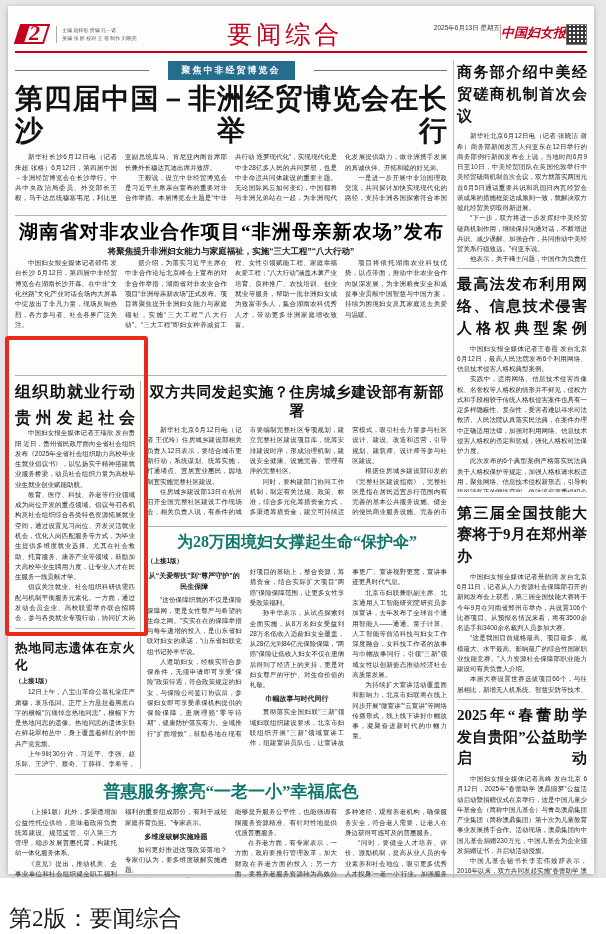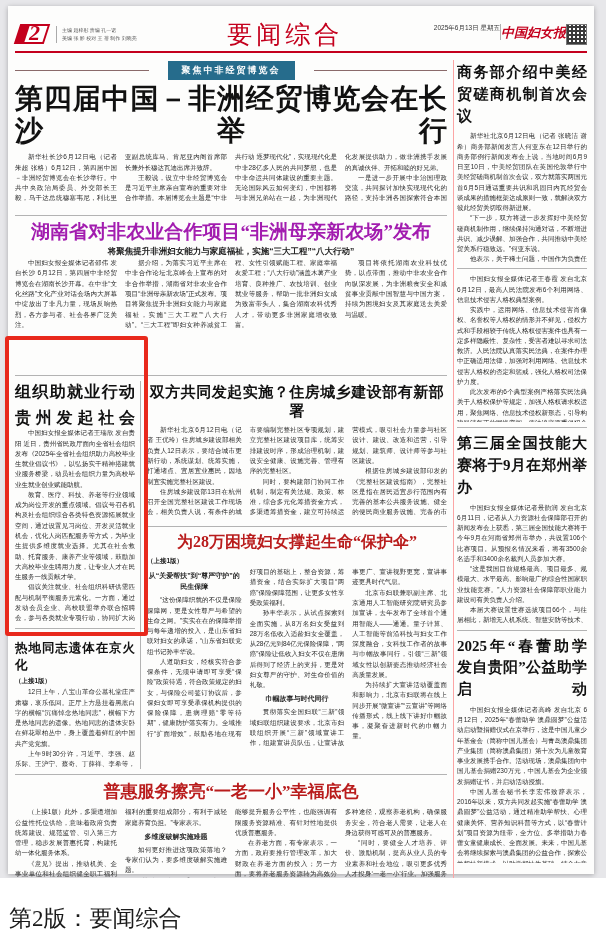--- a/index.html
+++ b/index.html
@@ -43,23 +43,23 @@
   .h-rule{height:1px;background:#b3b3b3;margin:5px 0}
   .row{display:flex}
   .mini-col{width:120px;flex:0 0 auto;padding-right:5px}
   .mini-div{width:1px;background:#b3b3b3}
   .center-col{flex:1;padding-left:6px;min-width:0}
   
   .serif{font-family:"Liberation Serif","DejaVu Serif",serif}
   .headline-xl{font-size:28px;font-weight:900;line-height:1.15;
     text-align:justify;text-align-last:justify;margin:3px 0 5px;color:#111}
   .headline-l{font-size:19px;font-weight:900;line-height:1.2;
-    text-align:justify;text-align-last:justify;margin:2px 16px;color:#a21caf}
+    text-align:justify;text-align-last:justify;margin:2px 4px;color:#000000}
   .headline-m{font-size:15px;font-weight:900;text-align:center;letter-spacing:.5px;margin:2px 0 4px;color:#111}
-  .headline-m2{font-size:16px;font-weight:900;text-align:center;margin:2px 0 4px;color:#b91c1c}
+  .headline-m2{font-size:16px;font-weight:900;text-align:center;margin:2px 0 4px;color:#0f766e}
   .mini-headline{font-size:16px;font-weight:900;line-height:1.35;
     text-align:justify;text-align-last:justify;color:#111}
   .mini-headline-sm{font-size:12.5px;font-weight:900;text-align:justify;text-align-last:justify;color:#111;margin:11px 0 3px}
   .rail-headline{font-size:15px;font-weight:900;line-height:1.45;
     text-align:justify;text-align-last:justify;color:#111;margin:2px 0 4px}
   .subhead{font-size:8.5px;font-weight:bold;text-align:center;margin:0 0;color:#222}
   .cont-label{font-size:6.5px;font-weight:bold;margin:1px 0;color:#222}
   
   .kicker-row{display:flex;align-items:center;gap:19px;margin:1px 0 2px}
   .kicker-rule{flex:1;height:1px;background:#8a6a6a}
@@ -217,20 +217,21 @@
         <div class="rail-headline serif">商务部介绍中美经贸磋商机制首次会议</div>
         <div class="body-text h-mof">
             <p>新华社北京6月12日电（记者 张晓洁 谢希）商务部新闻发言人何亚东在12日举行的商务部例行新闻发布会上说，当地时间6月9日至10日，中美经贸团队在英国伦敦举行中美经贸磋商机制首次会议，双方就落实两国元首6月5日通话重要共识和巩固日内瓦经贸会谈成果的措施框架达成原则一致，就解决双方彼此经贸关切取得新进展。</p>
             <p>“下一步，双方将进一步发挥好中美经贸磋商机制作用，继续保持沟通对话，不断增进共识、减少误解、加强合作，共同推动中美经贸关系行稳致远。”何亚东说。</p>
             <p>他表示，关于稀土问题，中国作为负责任的大国，充分考虑各国在民用领域的合理需求与关切，依法依规对稀土相关物项出口许可申请进行审查，已经依法批准一定数量的合规申请，并将持续加强合规申请的审批工作。</p>
           </div>
       </div>
       <div class="h-rule"></div>
 
       <div>
+        <div class="rail-headline serif">最高法发布利用网络、信息技术侵害人格权典型案例</div>
         <div class="body-text h-court">
             <p>中国妇女报全媒体记者王春霞 发自北京 6月12日，最高人民法院发布6个利用网络、信息技术侵害人格权典型案例。</p>
             <p>实践中，运用网络、信息技术侵害肖像权、名誉权等人格权的情形并不鲜见，侵权方式和手段相较于传统人格权侵害案件也具有一定多样隐蔽性、复杂性，受害者难以寻求司法救济。人民法院认真落实民法典，在案件办理中正确适用法律，加强对利用网络、信息技术侵害人格权的否定和惩戒，强化人格权司法保护力度。</p>
             <p>此次发布的6个典型案例严格落实民法典关于人格权保护等规定，加强人格权请求权运用，聚焦网络、信息技术侵权新形态，引导构建风清气正的网络空间，依法追究严重侵犯个人信息行为的民事侵权责任，加大惩戒力度。</p>
           </div>
       </div>
       <div class="h-rule"></div>
 
       <div>
         <div class="rail-headline serif">第三届全国技能大赛将于9月在郑州举办</div>

